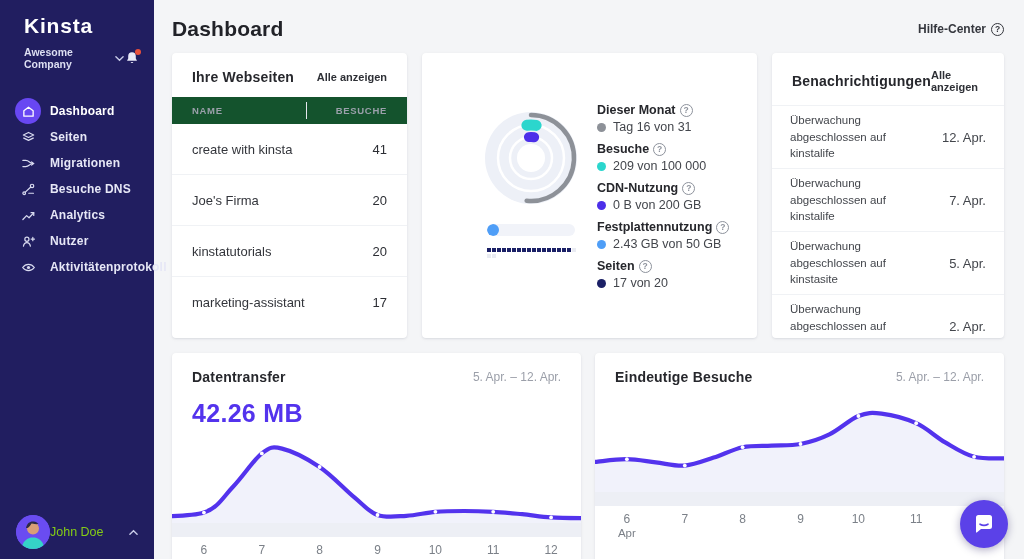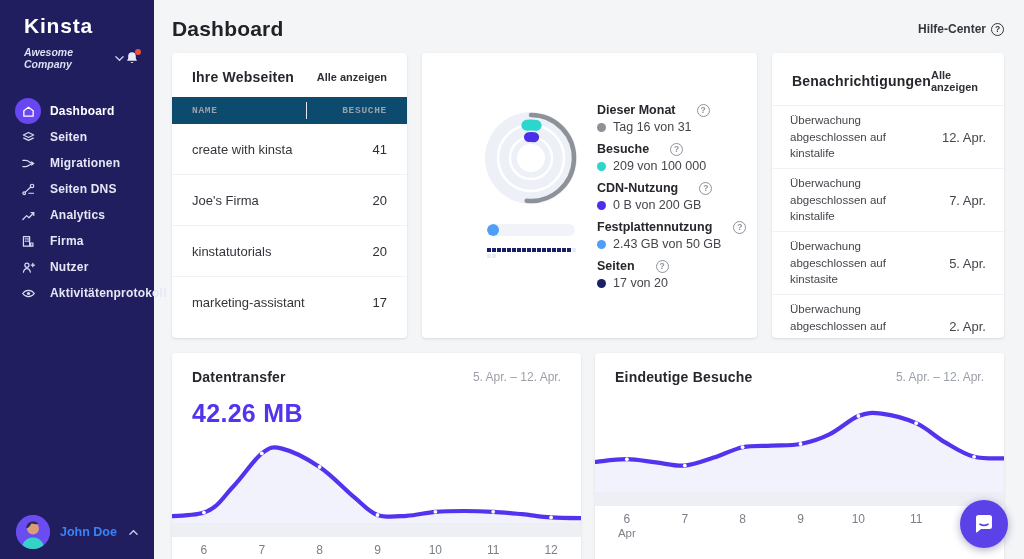--- a/index.html
+++ b/index.html
@@ -3,70 +3,70 @@
 <meta charset="utf-8">
 <style>
   * { margin:0; padding:0; box-sizing:border-box; }
   html,body { width:1024px; height:559px; overflow:hidden; }
   body { font-family:"Liberation Sans", sans-serif; background:#f4f5f7; position:relative; color:#26272c; }
 
   
   .sidebar { position:absolute; left:0; top:0; bottom:0; width:154px; background:#211e60; z-index:5; }
   .logo { padding:14px 0 0 24px; color:#fff; font-size:21px; font-weight:700; letter-spacing:.8px; }
   .company-row { display:flex; align-items:center; padding:8px 14px 0 24px; }
-  .company-name { color:#dddff2; font-size:10.5px; font-weight:600;font-style:italic; }
+  .company-name { color:#dddff2; font-size:10.5px; font-weight:600; }
   .chev { width:9px; height:9px; margin-left:8px; flex:none; }
   .bell-wrap { margin-left:auto; position:relative; width:16px; height:16px; cursor:pointer; }
   .bell-dot { position:absolute; right:-1px; top:-1px; width:6px; height:6px; border-radius:50%; background:#e8503c; }
   .nav { margin-top:28px; }
   .nav-item { display:flex; align-items:center; height:26px; padding:0 14px 0 15px; cursor:pointer; }
   .nav-ico { width:26px; height:26px; display:flex; align-items:center; justify-content:center; flex:none; }
   .nav-ico.active-ico { background:#6847f2; border-radius:50%; }
   .nav-label { margin-left:9px; color:#e6e7f6; font-size:12px; font-weight:600; letter-spacing:.2px; white-space:nowrap; }
   .nav-item.active .nav-label { color:#ffffff; }
   .user-row { position:absolute; left:0; right:0; bottom:10px; display:flex; align-items:center; padding:0 16px; cursor:pointer; }
   .avatar { width:34px; height:34px; border-radius:50%; background:#6a4cf1; overflow:hidden; flex:none; }
-  .user-name { margin-left:10px; color:#3b82f6; font-size:12.5px; font-weight:700; }
+  .user-name { color:#84cc16; font-size:12.5px; font-weight:400; }
   .user-chev { margin-left:auto; }
 
   
   .main { position:absolute; left:154px; right:0; top:0; bottom:0; padding:12px 20px 0 18px; }
   .header-row { display:flex; align-items:center; justify-content:space-between; height:34px; }
   .page-title { font-size:21px; font-weight:800; color:#212228; letter-spacing:.2px; }
   .help-link { display:flex; align-items:center; gap:5px; font-size:12px; font-weight:600; color:#35373e; cursor:pointer; }
   .help-q { display:inline-flex; width:13px; height:13px; border:1.2px solid currentColor; border-radius:50%; font-size:8.5px; align-items:center; justify-content:center; font-weight:700; }
 
   .card { background:#fff; border-radius:4px; box-shadow:0 1px 2px rgba(20,24,60,.07), 0 1px 4px rgba(20,24,60,.05); }
   .row1 { display:flex; gap:15px; margin-top:7px; }
   .row2 { display:flex; gap:14px; margin-top:15px; }
 
   .card-head { display:flex; align-items:center; justify-content:space-between; padding:16px 20px 12px 20px; }
   .card-title { font-size:14px; font-weight:800; color:#26272c; letter-spacing:.2px; }
   .card-action { font-size:11px; font-weight:700; color:#2e3036; cursor:pointer; }
   .card-date { font-size:12px; color:#9b9fa9; }
 
   
   .card-websites { width:235px; height:285px; flex:none; }
-  .table-head { position:relative; display:flex; justify-content:space-between; background:#0c4a6e; padding:8px 20px; font-size:9.5px; font-weight:700; letter-spacing:.7px; color:#9ba0ab; text-transform:uppercase;font-family:Liberation Mono, monospace; }
+  .table-head { position:relative; display:flex; justify-content:space-between; background:#14532d; padding:8px 20px; font-size:9.5px; font-weight:700; letter-spacing:.7px; color:#9ba0ab; text-transform:uppercase; }
   .th-divider { position:absolute; left:57%; top:5px; bottom:5px; width:1px; background:#e4e7ed; }
   .site-row { display:flex; justify-content:space-between; align-items:center; height:51px; padding:0 20px; border-bottom:1px solid #f0f2f5; font-size:13px; color:#33353b; cursor:pointer; }
   .site-row:last-child { border-bottom:none; }
   .site-visits { color:#2c2e34; }
 
   
   .card-resources { width:335px; height:285px; flex:none; position:relative; }
   .res-body { position:absolute; left:0; right:0; top:46px; bottom:0; }
   .donut { position:absolute; left:57px; top:7px; }
   .disk-bar { position:absolute; left:65px; top:125px; width:88px; height:12px; background:#f1f3f9; border-radius:6px; overflow:hidden; }
   .disk-fill { height:100%; border-radius:6px; }
   .squares { position:absolute; left:65px; top:149px; width:90px; display:flex; flex-wrap:wrap; }
   .sq { width:4px; height:4px; margin:0 1px 2px 0; }
   .legend { position:absolute; left:175px; top:4px; }
   .leg-entry { margin-bottom:8px; }
-  .leg-title { display:flex; align-items:center; gap:21px; font-size:12.5px; font-weight:800; color:#26272c; }
+  .leg-title { display:flex; align-items:center; gap:4px; font-size:12.5px; font-weight:800; color:#26272c; }
   .leg-title .help-q { color:#8d929c; }
   .leg-value { display:flex; align-items:center; gap:7px; margin-top:3px; font-size:12.5px; color:#43464c; }
   .leg-dot { width:9px; height:9px; border-radius:50%; flex:none; }
 
   
   .card-notifs { width:232px; height:285px; flex:none; overflow:hidden; }
   .notif-row { display:flex; justify-content:space-between; align-items:center; min-height:45px; padding:6px 18px; border-top:1px solid #f0f2f5; cursor:pointer; }
   .notif-row:first-of-type { border-top:none; }
   .notif-text { width:142px; font-size:11.5px; line-height:1.45; color:#43464c; }
   .notif-date { font-size:13px; color:#43464c; white-space:nowrap; }
@@ -132,40 +132,30 @@
     </div>
     <div class="nav-item">
       <span class="nav-ico">
         <svg viewBox="0 0 16 16" width="15" height="15" fill="none" stroke="#d9dbf0" stroke-width="1.3" stroke-linecap="round">
             <circle cx="11.8" cy="4.2" r="1.8"></circle>
             <circle cx="3.4" cy="12" r="1.4"></circle>
             <path d="M4.6 10.8 10.4 5.4"></path>
             <path d="M8.3 12h5"></path>
           </svg>
       </span>
-      <span class="nav-label">Seiten DNS</span>
+      <span class="nav-label">Besuche DNS</span>
     </div>
     <div class="nav-item">
       <span class="nav-ico">
         <svg viewBox="0 0 16 16" width="15" height="15" fill="none" stroke="#d9dbf0" stroke-width="1.3" stroke-linecap="round" stroke-linejoin="round">
             <path d="M2 12.3l4-4.2 2.6 2.3 5-5.3"></path>
             <path d="M10.7 5h2.9v2.9"></path>
           </svg>
       </span>
       <span class="nav-label">Analytics</span>
-    </div>
-    <div class="nav-item">
-      <span class="nav-ico">
-        <svg viewBox="0 0 16 16" width="15" height="15" fill="none" stroke="#d9dbf0" stroke-width="1.3" stroke-linejoin="round">
-            <rect x="2.6" y="2.8" width="6.6" height="10.2"></rect>
-            <path d="M4.6 5.2h1M7 5.2h1M4.6 7.6h1M7 7.6h1" stroke-linecap="round"></path>
-            <path d="M9.2 13h4.2M10.3 13V9.6h2.4V13"></path>
-          </svg>
-      </span>
-      <span class="nav-label">Firma</span>
     </div>
     <div class="nav-item">
       <span class="nav-ico">
         <svg viewBox="0 0 16 16" width="15" height="15" fill="none" stroke="#d9dbf0" stroke-width="1.3" stroke-linecap="round">
             <circle cx="6.3" cy="5.6" r="2.2"></circle>
             <path d="M2.6 13c.5-2.6 1.9-3.8 3.7-3.8S9.5 10.4 10 13"></path>
             <path d="M12.6 3.6v3.6M10.8 5.4h3.6"></path>
           </svg>
       </span>
       <span class="nav-label">Nutzer</span>

